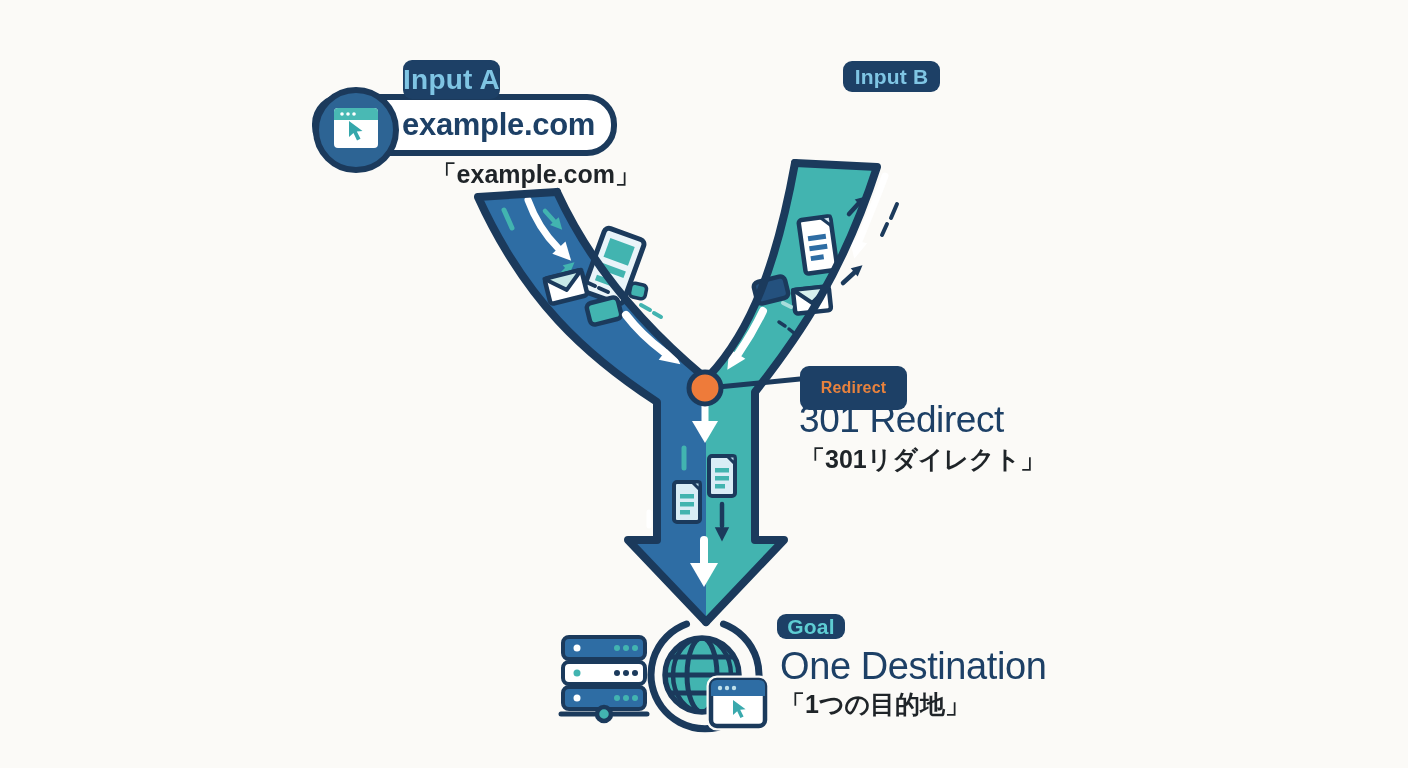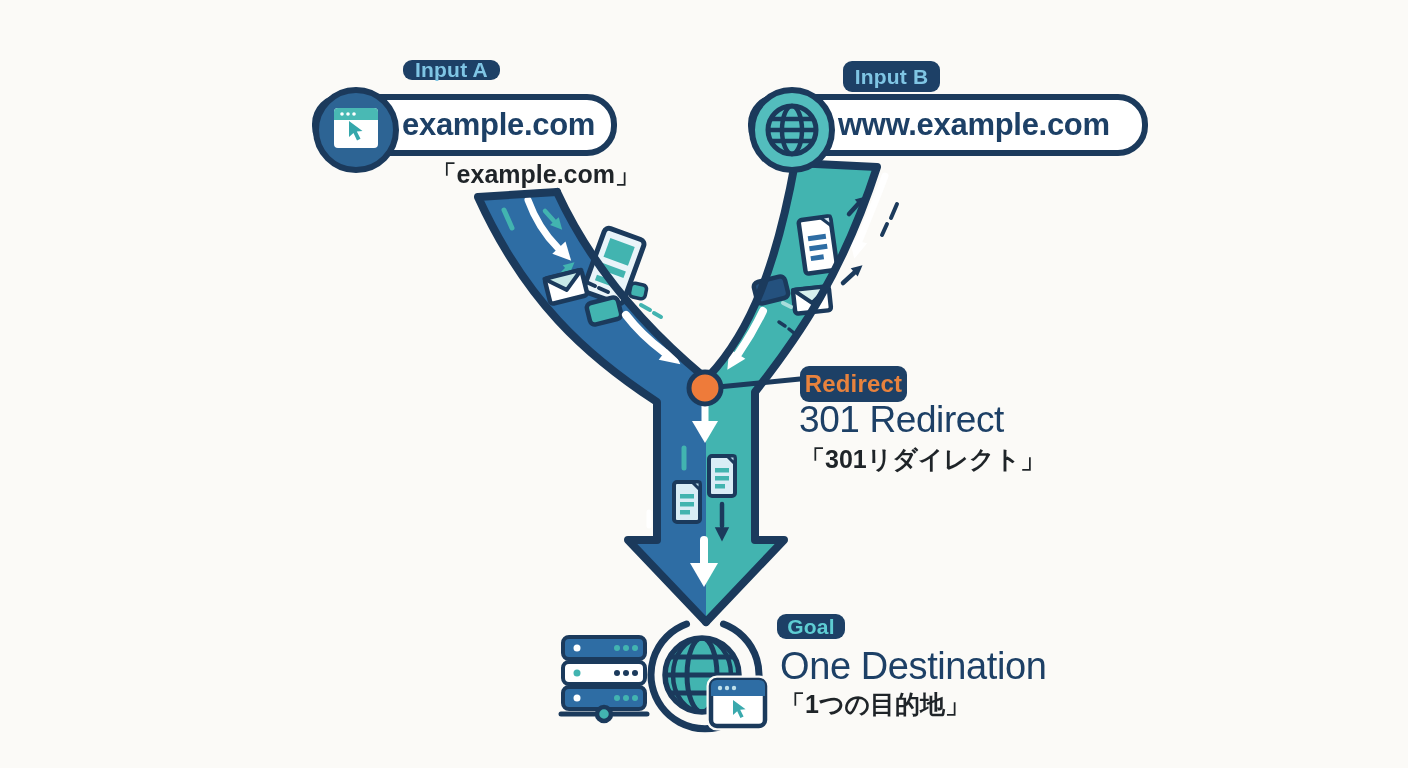--- a/index.html
+++ b/index.html
@@ -208,53 +208,42 @@
       <rect x="711" y="680" width="54" height="46" rx="6" fill="#fff" stroke="#fbfaf7" stroke-width="9"></rect>
       <rect class="fWhite edge" x="711" y="680" width="54" height="46" rx="6" stroke-width="4.5"></rect>
       <path d="M711,696 v-10 q0,-6 6,-6 h42 q6,0 6,6 v10 z" class="fBlue"></path>
       <circle cx="720" cy="688" r="2.2" fill="#bfe0ea"></circle>
         <circle cx="727" cy="688" r="2.2" fill="#bfe0ea"></circle>
         <circle cx="734" cy="688" r="2.2" fill="#bfe0ea"></circle>
       <polygon fill="#3aa9ad" points="0,0 0,15 4.2,11.2 7.4,18 10.6,16.4 7.2,9.8 12.6,9.3" transform="translate(733,700)"></polygon>
     </g>
   </svg>
 
-  <div class="badge" style="left:403px;top:60px;width:97px;height:20px;font-size:21px;color:var(--light-blue)">
+  <div class="badge" style="left:403px;top:60px;width:97px;height:39px;font-size:28px;color:var(--light-blue)">
     <span>Input A</span>
   </div>
   <div class="url-bar" style="left:312px;top:94px;width:305px">
     <svg class="bar-icon" viewBox="0 0 88 88">
       <circle cx="44" cy="44" r="40" fill="#2d6494" stroke="#1b3a5c" stroke-width="6"></circle>
       <rect x="22" y="22" width="44" height="40" rx="4" fill="#fff"></rect>
       <path d="M22,34 v-8 q0,-4 4,-4 h36 q4,0 4,4 v8 z" fill="#49b9b4"></path>
       <circle cx="30" cy="28" r="1.8" fill="#fff"></circle>
         <circle cx="36" cy="28" r="1.8" fill="#fff"></circle>
         <circle cx="42" cy="28" r="1.8" fill="#fff"></circle>
       <polygon fill="#35a7ab" points="0,0 0,16 4.5,12 8,19.5 11.5,17.8 7.8,10.6 13.5,10" transform="translate(37,35)"></polygon>
     </svg>
     <span class="url-text">example.com</span>
   </div>
   <div class="caption center" style="left:330px;top:158px;width:310px">「example.com」</div>
 
   <div class="badge" style="left:843px;top:61px;width:97px;height:31px;font-size:21px;color:var(--light-blue)">
     <span>Input B</span>
   </div>
-  <div class="url-bar" style="left:748px;top:94px;width:400px">
-    <svg class="bar-icon" viewBox="0 0 88 88">
-      <circle cx="44" cy="44" r="40" fill="#53bdbd" stroke="#1b3a5c" stroke-width="6"></circle>
-      <circle cx="44" cy="44" r="24" fill="none" stroke="#1b3a5c" stroke-width="5"></circle>
-      <ellipse cx="44" cy="44" rx="10" ry="24" fill="none" stroke="#1b3a5c" stroke-width="4.5"></ellipse>
-      <line x1="23" y1="33" x2="65" y2="33" stroke="#1b3a5c" stroke-width="4.5"></line>
-      <line x1="20" y1="44" x2="68" y2="44" stroke="#1b3a5c" stroke-width="4.5"></line>
-      <line x1="23" y1="55" x2="65" y2="55" stroke="#1b3a5c" stroke-width="4.5"></line>
-    </svg>
-    <span class="url-text">www.example.com</span>
-  </div>
-
-  <div class="badge" style="left:800px;top:366px;width:107px;height:36px;font-size:24px;color:var(--orange-text)">
+
+  <div class="badge" style="left:800px;top:366px;width:107px;height:44px;font-size:16px;color:var(--orange-text)">
     <span>Redirect</span>
   </div>
   <div class="heading" style="left:799px;top:399px;font-size:37px">301 Redirect</div>
   <div class="caption" style="left:800px;top:443px">「301リダイレクト」</div>
 
   <div class="badge" style="left:777px;top:614px;width:68px;height:25px;font-size:21px;color:var(--teal-text)">
     <span>Goal</span>
   </div>
   <div class="heading" style="left:780px;top:645px;font-size:38px">One Destination</div>
   <div class="caption" style="left:780px;top:688px">「1つの目的地」</div>

